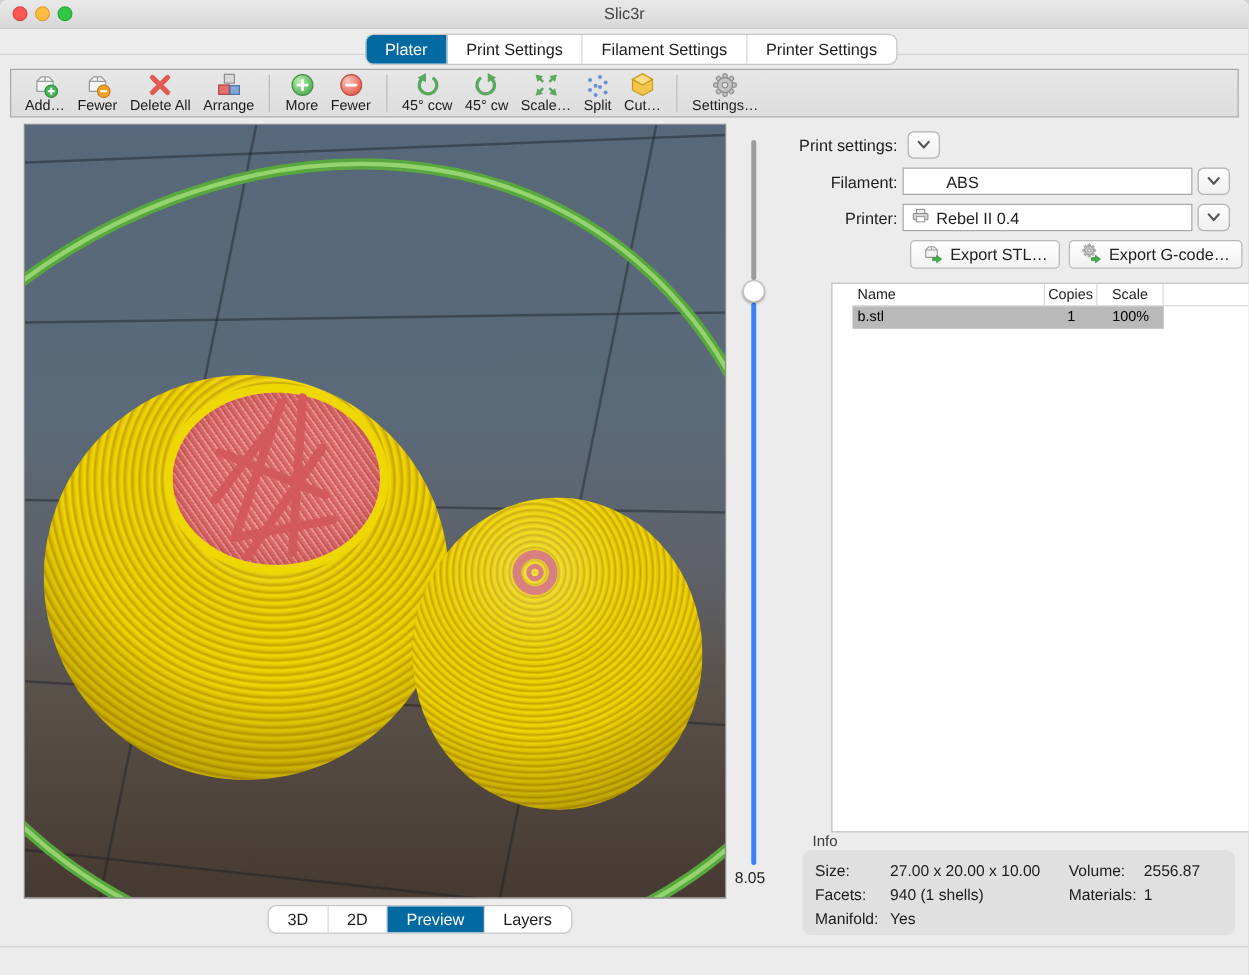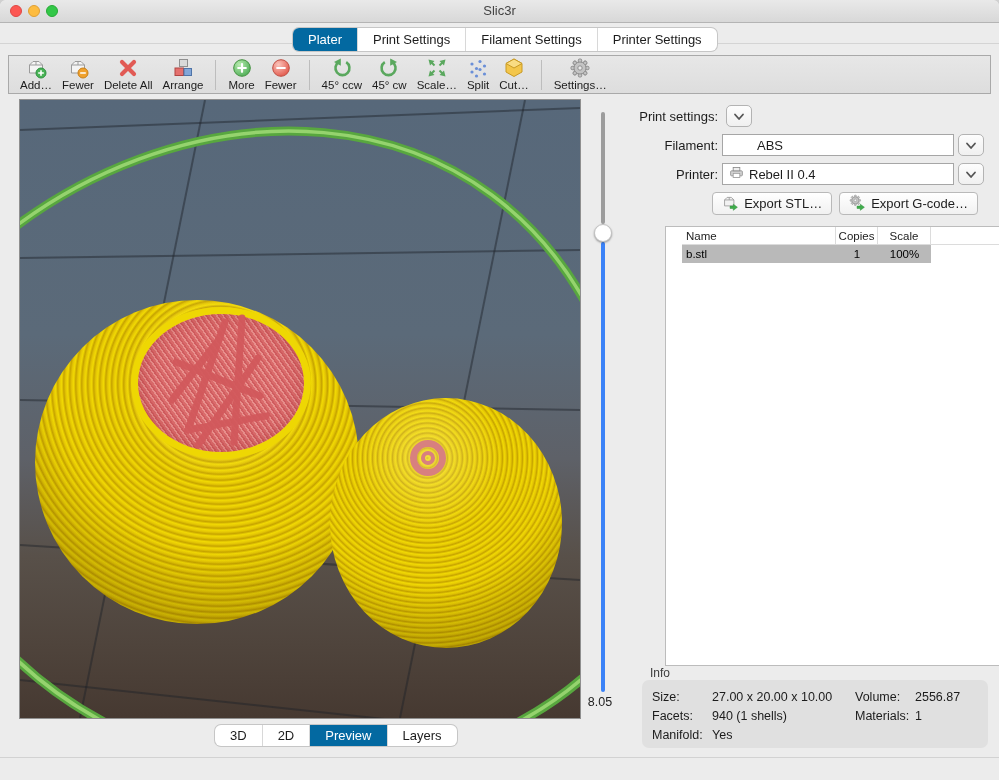--- a/index.html
+++ b/index.html
@@ -65,21 +65,21 @@
   .view-tabs .s{height:21px;font-size:13px;}
   
   .srow{position:absolute;left:630px;width:360px;display:flex;align-items:center;}
   .slabel{width:88px;text-align:right;font-size:13px;padding-right:4px;color:#1c1c1c;}
   .combo{width:232px;height:22px;box-sizing:border-box;border:1px solid #a6a6a6;background:#fff;
     display:flex;align-items:center;font-size:13px;padding-left:6px;gap:5px;}
   .combo.selected{background:#b2d4fa;border-color:#7aa3d6;}
   .combo.noicon{padding-left:34px;}
   .ddbtn{width:26px;height:22px;margin-left:4px;box-sizing:border-box;border:1px solid #b3b3b3;border-radius:5px;
     background:linear-gradient(#fdfdfd,#f0f0f0);display:flex;align-items:center;justify-content:center;}
-  .exportrow{position:absolute;left:620px;top:192px;width:358px;display:flex;justify-content:flex-end;gap:7px;}
+  .exportrow{position:absolute;left:636px;top:192px;width:358px;display:flex;justify-content:flex-end;gap:7px;}
   .btn{height:23px;box-sizing:border-box;border:1px solid #b9b9b9;border-radius:4px;
     background:linear-gradient(#ffffff,#f1f1f1);display:flex;align-items:center;gap:5px;padding:0 9px;font-size:13px;}
   
   .objtable{position:absolute;left:665px;top:226px;width:356px;height:440px;box-sizing:border-box;
     background:#fff;border:1px solid #bcbcbc;font-size:11.5px;overflow:hidden;padding-left:16px;}
   .thead{display:flex;height:17px;border-bottom:1px solid #dcdcdc;align-items:center;color:#222;}
   .th{height:100%;display:flex;align-items:center;box-sizing:border-box;border-right:1px solid #dcdcdc;padding:0 4px;}
   .th.c-name{width:154px;}
   .th.c-copies{width:42px;justify-content:center;}
   .th.c-scale{width:53px;justify-content:center;}

